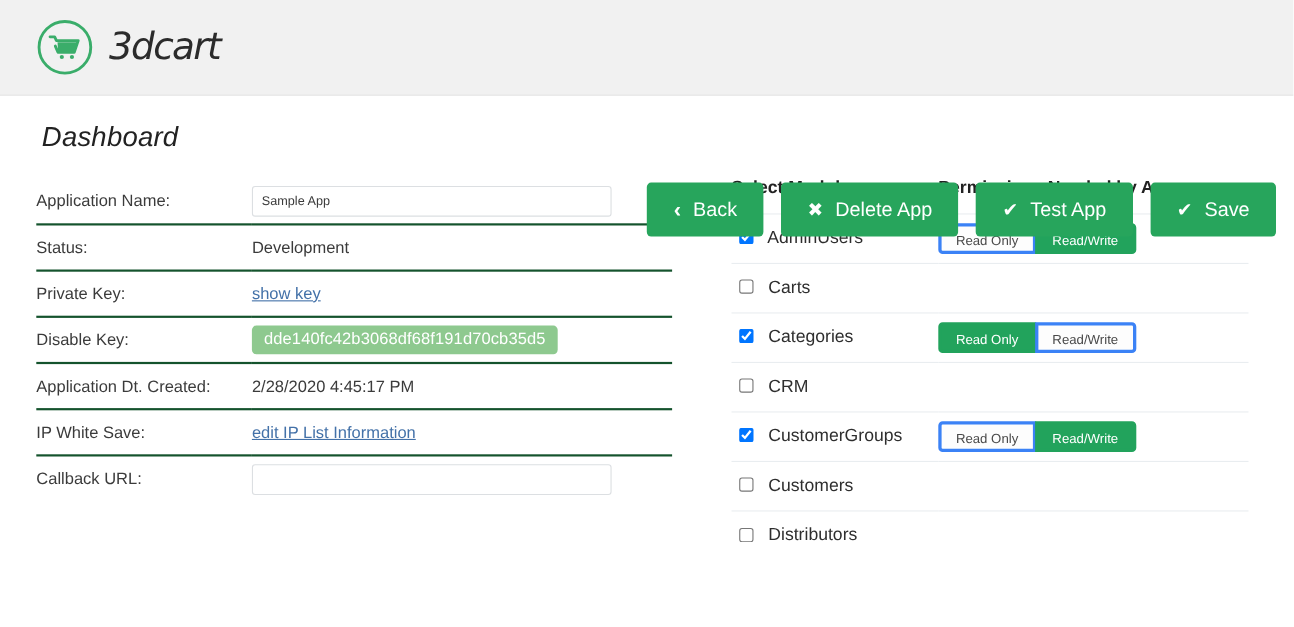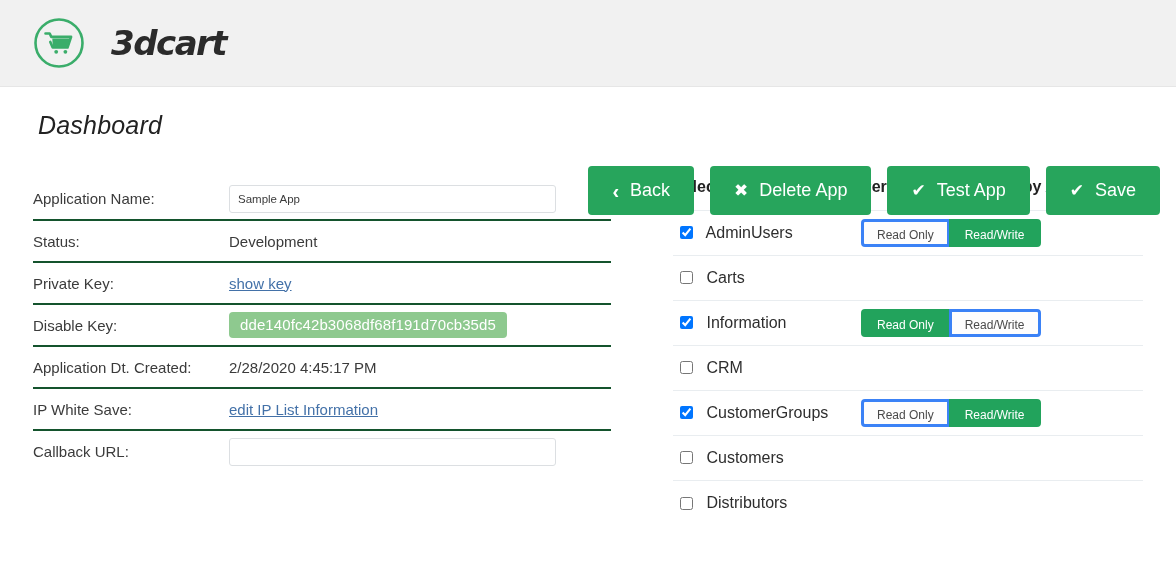--- a/index.html
+++ b/index.html
@@ -20,25 +20,25 @@
     border-bottom: 1px solid #e6e6e6;
     display: flex;
     align-items: center;
     padding-left: 33px;
   }
   .brand { display: flex; align-items: center; }
   .brand-mark { width: 52px; height: 52px; display: block; }
   .brand-word {
     font-family: "DejaVu Sans", sans-serif;
     font-size: 34px;
-    font-weight: 700;
+    font-weight: 400;
     font-style: italic;
     letter-spacing: -1.5px;
     color: #2b2b2b;
-    margin-left: 26px;
+    margin-left: 14px;
     line-height: 1;
   }
   .brand-sub {
     font-size: 26px;
     color: #4a4f55;
     margin-left: 14px;
     font-weight: 400;
     line-height: 1;
     white-space: nowrap;
   }
@@ -76,21 +76,21 @@
     display: inline-flex;
     align-items: center;
     gap: 11px;
     cursor: pointer;
     white-space: nowrap;
   }
   .btn .gl { font-size: 17px; line-height: 1; display: inline-block; }
   .btn .gl.chev { font-size: 20px; font-weight: bold; }
 
   
-  .cols { display: flex; margin-top: 38px; justify-content: space-between; }
+  .cols { display: flex; margin-top: 22px; }
   .col-left { width: 578px; flex: none; }
   .col-right { width: 470px; flex: none; margin-left: 54px; }
 
   
   table.form { width: 100%; border-collapse: collapse; }
   table.form td {
     border-top: 2px solid #14532d;
     padding: 0;
     vertical-align: middle;
     height: 42px;
@@ -295,21 +295,21 @@
             <td class="mod-cell">
               <input class="cbx" type="checkbox" style="">
               <span>Carts</span>
             </td>
             <td class="perm-cell"></td>
           </tr>
 
           <tr>
             <td class="mod-cell">
               <input class="cbx" type="checkbox" checked="" style="">
-              <span>Information</span>
+              <span>Categories</span>
             </td>
             <td class="perm-cell">
               <span class="btn-group">
                 <button class="perm-btn active">Read Only</button>
                 <button class="perm-btn">Read/Write</button>
               </span>
             </td>
           </tr>
 
           <tr>

